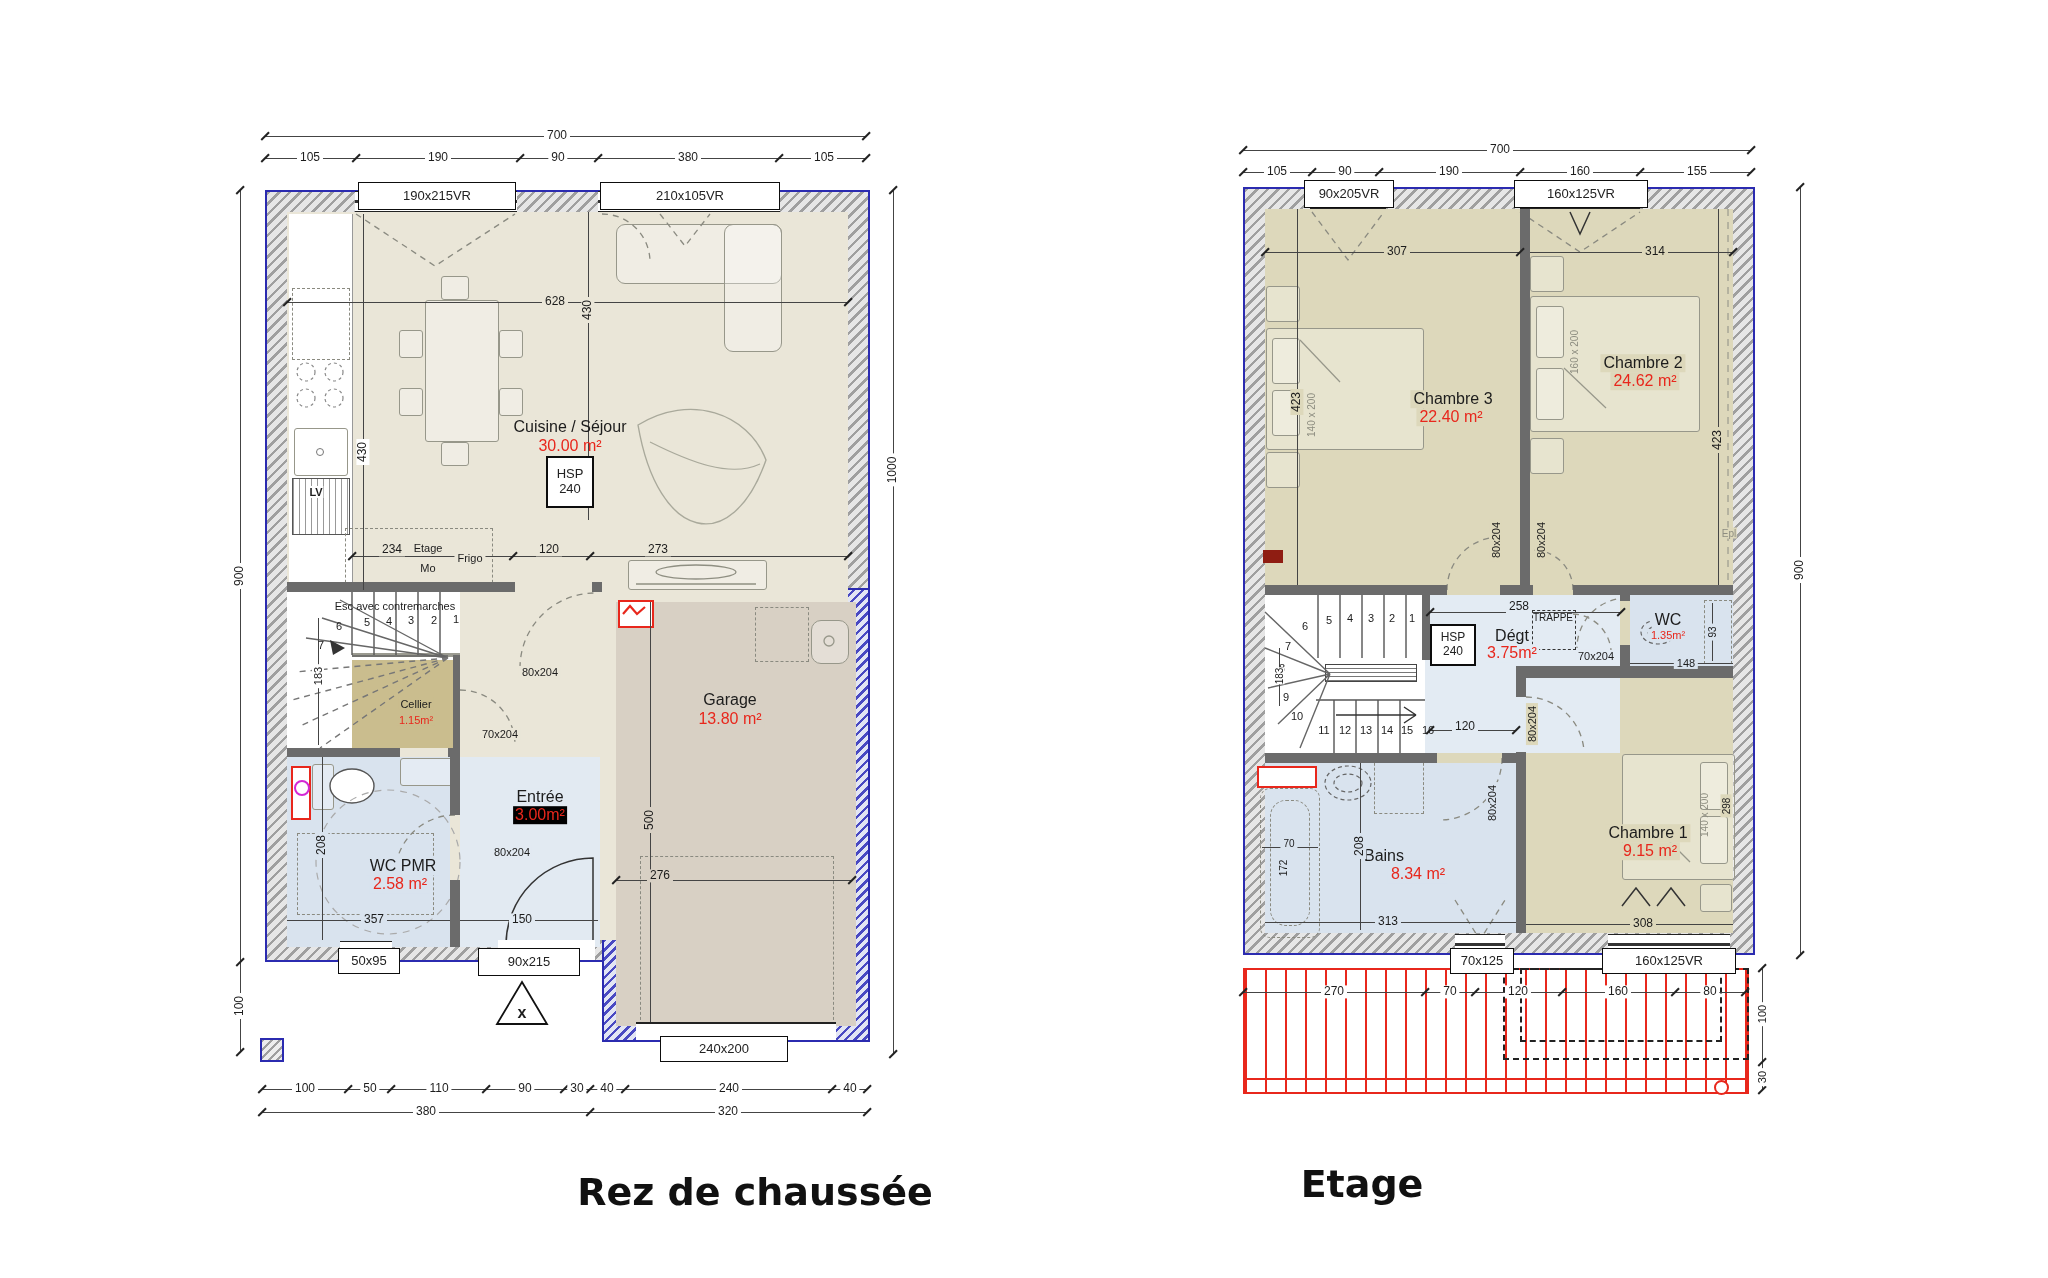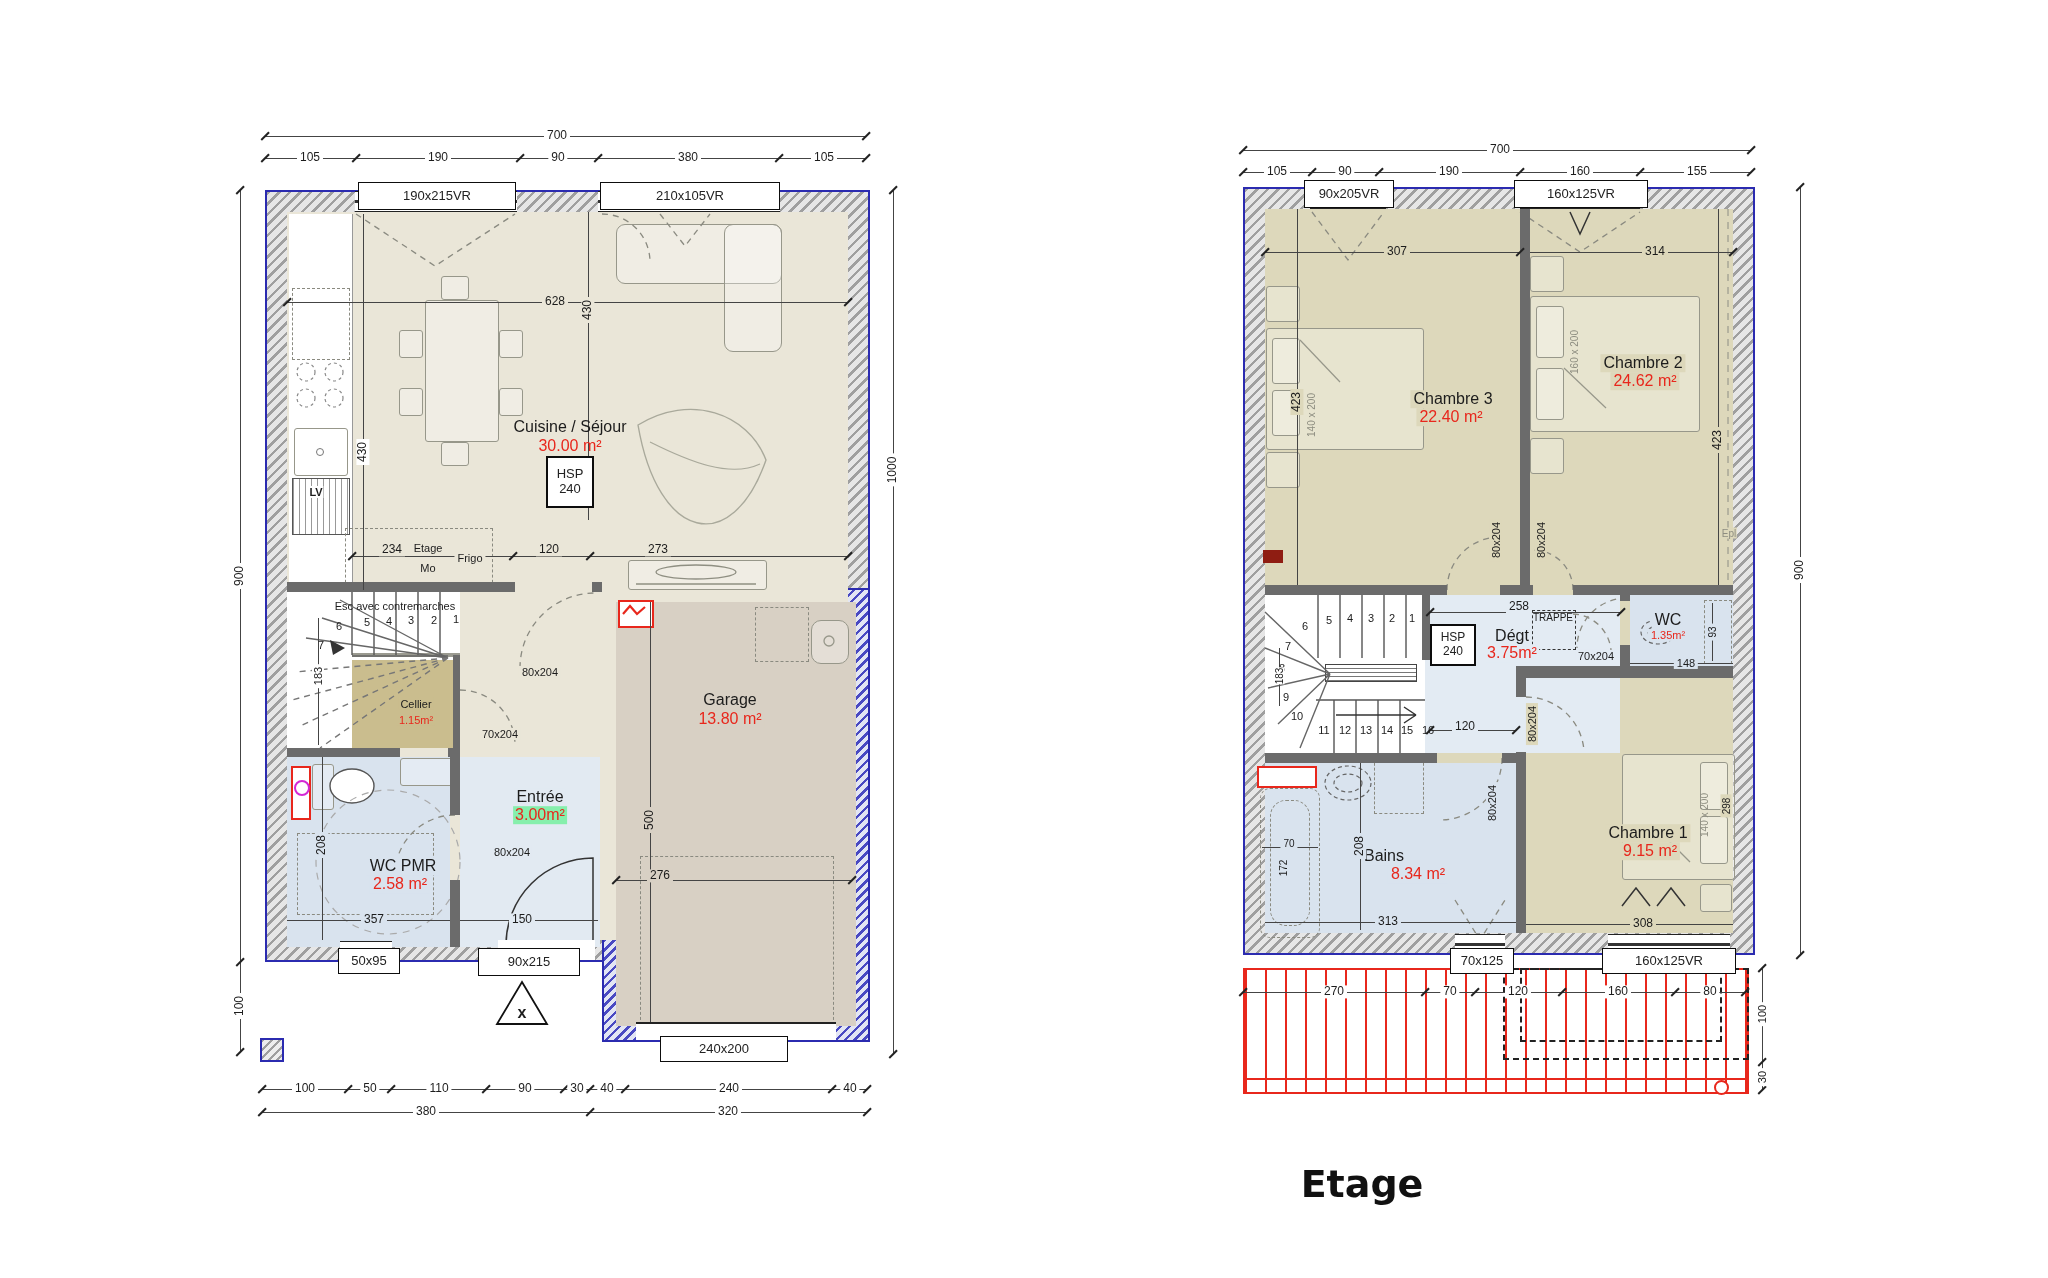--- a/index.html
+++ b/index.html
@@ -399,21 +399,21 @@
   <div class="t f11" style="left:339px;top:626px">6</div>
   <div class="t f11" style="left:321px;top:645px">7</div>
   <div class="t b v f11" style="left:318px;top:676px">183</div>
   <div class="t f11" style="left:416px;top:704px;background:#cabd8e;padding:0 2px">Cellier</div>
   <div class="t f11 red" style="left:416px;top:720px;background:#cabd8e;padding:0 2px">1.15m²</div>
   <div class="t f13 bt" style="left:730px;top:700px">Garage</div>
   <div class="t f13 red bt" style="left:730px;top:719px">13.80 m²</div>
   <div class="t bt v" style="left:650px;top:820px">500</div>
   <div class="t bt" style="left:660px;top:876px">276</div>
   <div class="t f13" style="left:540px;top:797px;background:#e2eaf2;padding:0 2px">Entrée</div>
-  <div class="t f13 red" style="left:540px;top:815px;background:#86efac;padding:0 2px">3.00m²</div>
+  <div class="t f13 red" style="left:540px;top:815px;background:#000000;padding:0 2px">3.00m²</div>
   <div class="t bb f11" style="left:540px;top:672px">80x204</div>
   <div class="t bb f11" style="left:500px;top:734px">70x204</div>
   <div class="t f11" style="left:512px;top:852px;background:#e2eaf2;padding:0 2px">80x204</div>
   <div class="t f13 bw" style="left:403px;top:866px">WC PMR</div>
   <div class="t f13 red bw" style="left:400px;top:884px">2.58 m²</div>
   <div class="t bw v" style="left:322px;top:845px">208</div>
   <div class="t bw" style="left:374px;top:920px">357</div>
   <div class="t" style="left:522px;top:920px;background:#e2eaf2;padding:0 3px">150</div>
   <div class="t f13" style="left:522px;top:1013px;font-weight:bold;z-index:9">x</div>
   <div class="t b" style="left:305px;top:1089px">100</div>
@@ -492,14 +492,15 @@
   <div class="t bo" style="left:1643px;top:924px">308</div>
   <div class="t bo v f10" style="left:1726px;top:806px">298</div>
   <div class="t v f10 gy" style="left:1704px;top:815px">140 x 200</div>
 
   <div class="t b" style="left:1334px;top:992px">270</div>
   <div class="t b" style="left:1450px;top:992px">70</div>
   <div class="t b" style="left:1518px;top:992px">120</div>
   <div class="t b" style="left:1618px;top:992px">160</div>
   <div class="t b" style="left:1710px;top:992px">80</div>
 
+  <div class="title" style="left:755px;top:1192px">Rez de chaussée</div>
   <div class="title" style="left:1362px;top:1184px">Etage</div>
 </div>
 
 </body></html>

